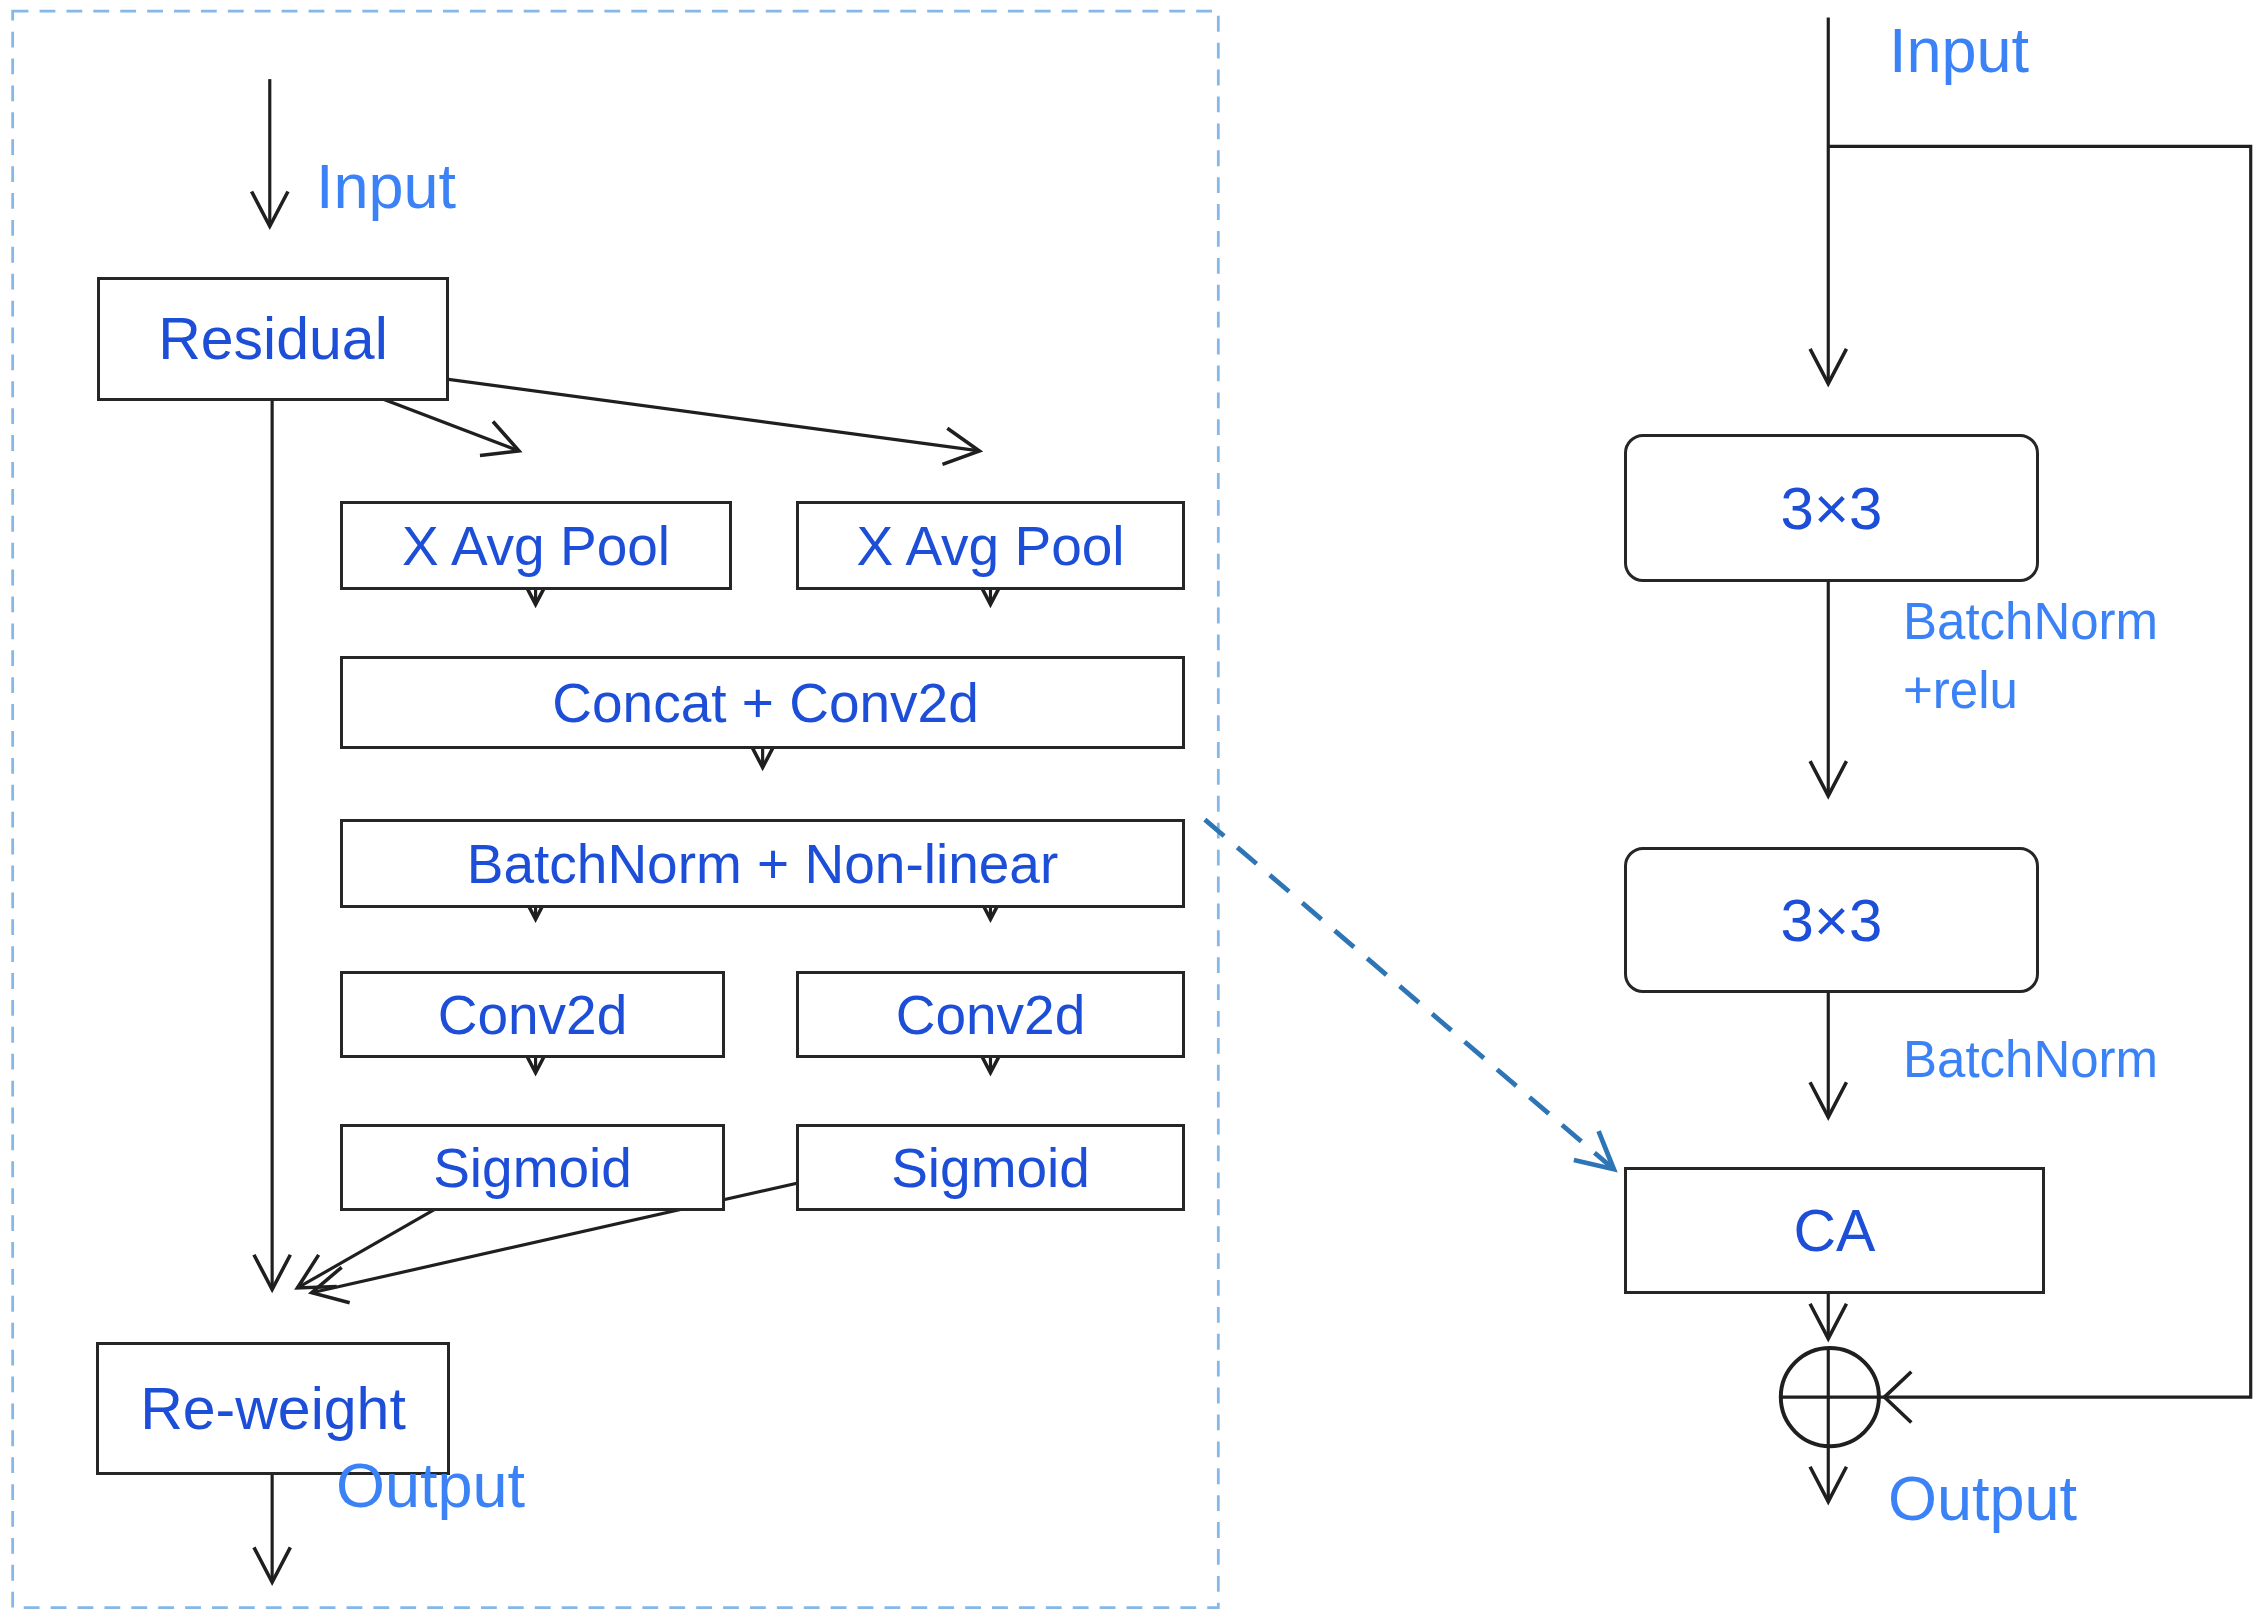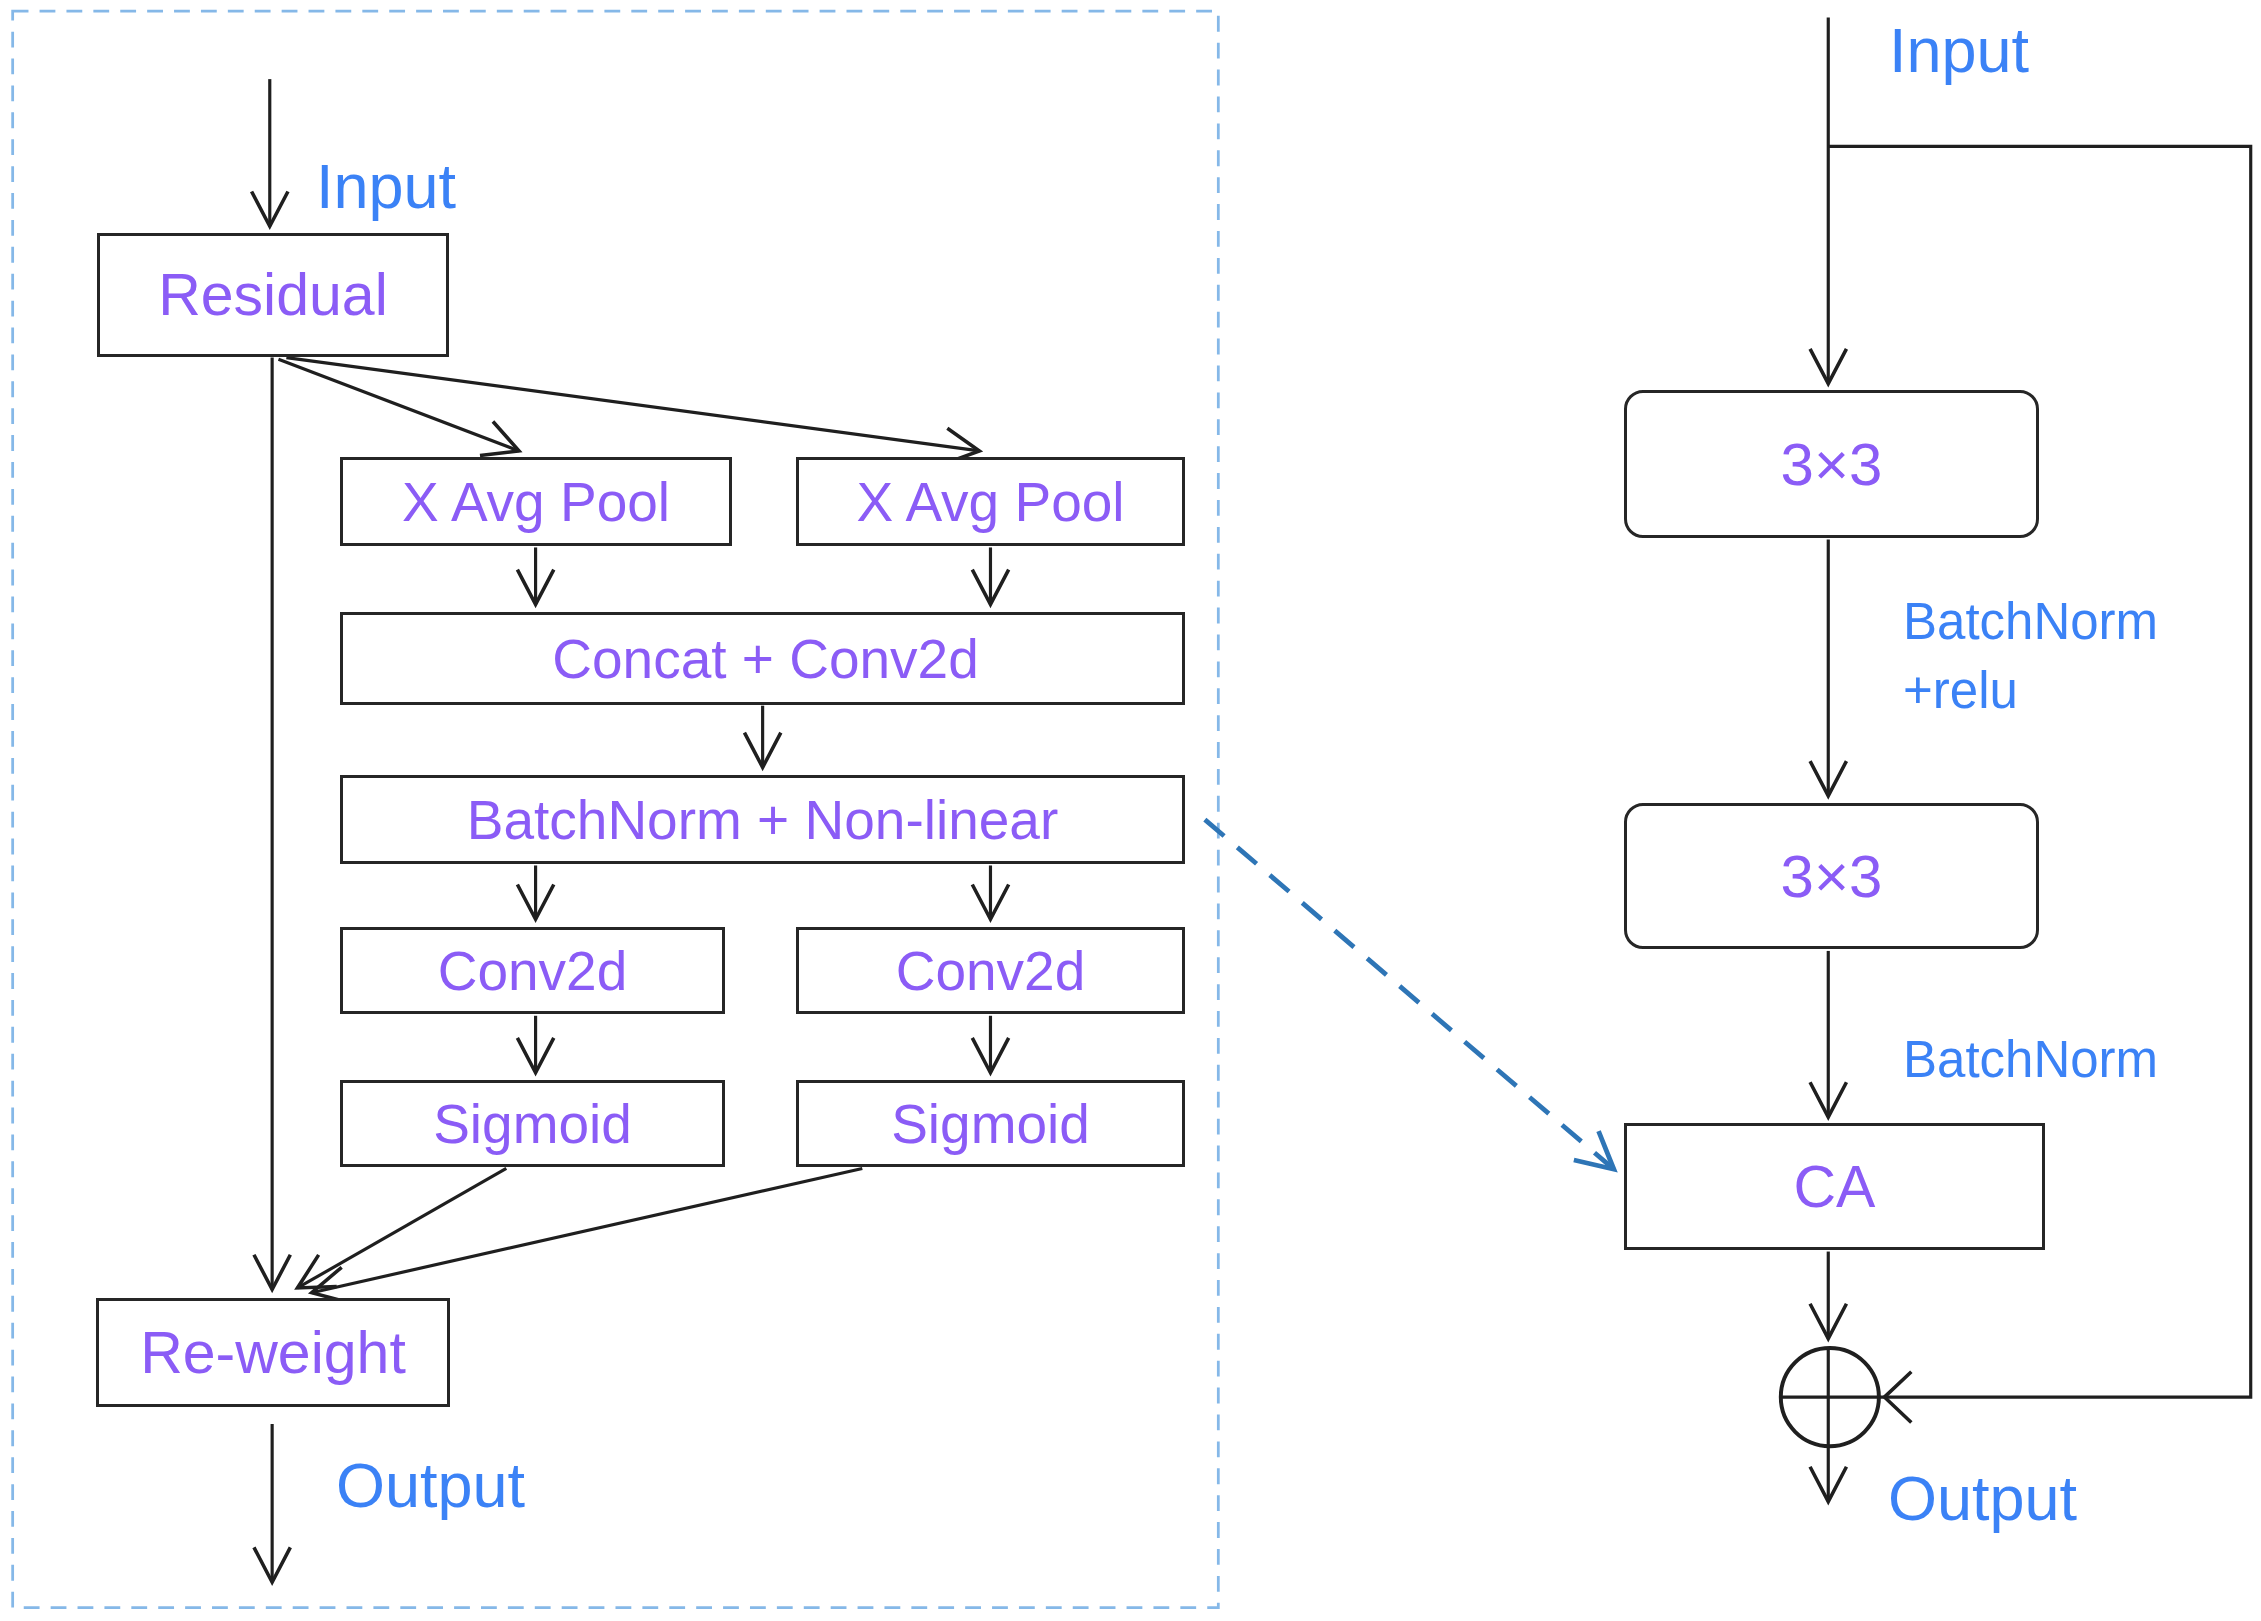--- a/index.html
+++ b/index.html
@@ -13,21 +13,22 @@
   }
   #wires{position:absolute;left:0;top:0;width:2261px;height:1621px;}
   .box{
     position:absolute;
     border:3.2px solid #262626;
     background:#ffffff;
     display:flex;align-items:center;justify-content:center;
     box-sizing:border-box;
     font-size:55px;
     white-space:nowrap;
-    color:#8b5cf6;
+    color:#1d4ed8;
+    margin-top:44px;
   }
   .lbl{
     position:absolute;
     font-size:63px;
     white-space:nowrap;
     color:#3b82f6;
   }
   .lbl-small{font-size:51px;line-height:1.36;margin-left:12px;}
   .fs74{font-size:59px;}
   .fs76{font-size:60px;border-radius:19px;}
@@ -89,21 +90,21 @@
   <div class="box" style="left:340px;top:775px;width:845px;height:89px;">BatchNorm + Non-linear</div>
 
   <div class="box" style="left:340px;top:927px;width:385px;height:87px;">Conv2d</div>
 
   <div class="box" style="left:796px;top:927px;width:389px;height:87px;">Conv2d</div>
 
   <div class="box" style="left:340px;top:1080px;width:385px;height:87px;">Sigmoid</div>
 
   <div class="box" style="left:796px;top:1080px;width:389px;height:87px;">Sigmoid</div>
 
-  <div class="box fs74" style="left:96px;top:1298px;width:354px;height:109px;">Re-weight</div>
+  <div class="box fs74" style="left:96px;top:1298px;width:354px;height:133px;">Re-weight</div>
 
   <div class="lbl" style="left:336px;top:1449px;">Output</div>
 
   <div class="lbl" style="left:1889px;top:14.2px;">Input</div>
 
   <div class="box fs76" style="left:1624px;top:390px;width:415px;height:148px;">3×3</div>
 
   <div class="lbl lbl-small" style="left:1891px;top:587px;">
     <div>BatchNorm</div>
     <div>+relu</div>

